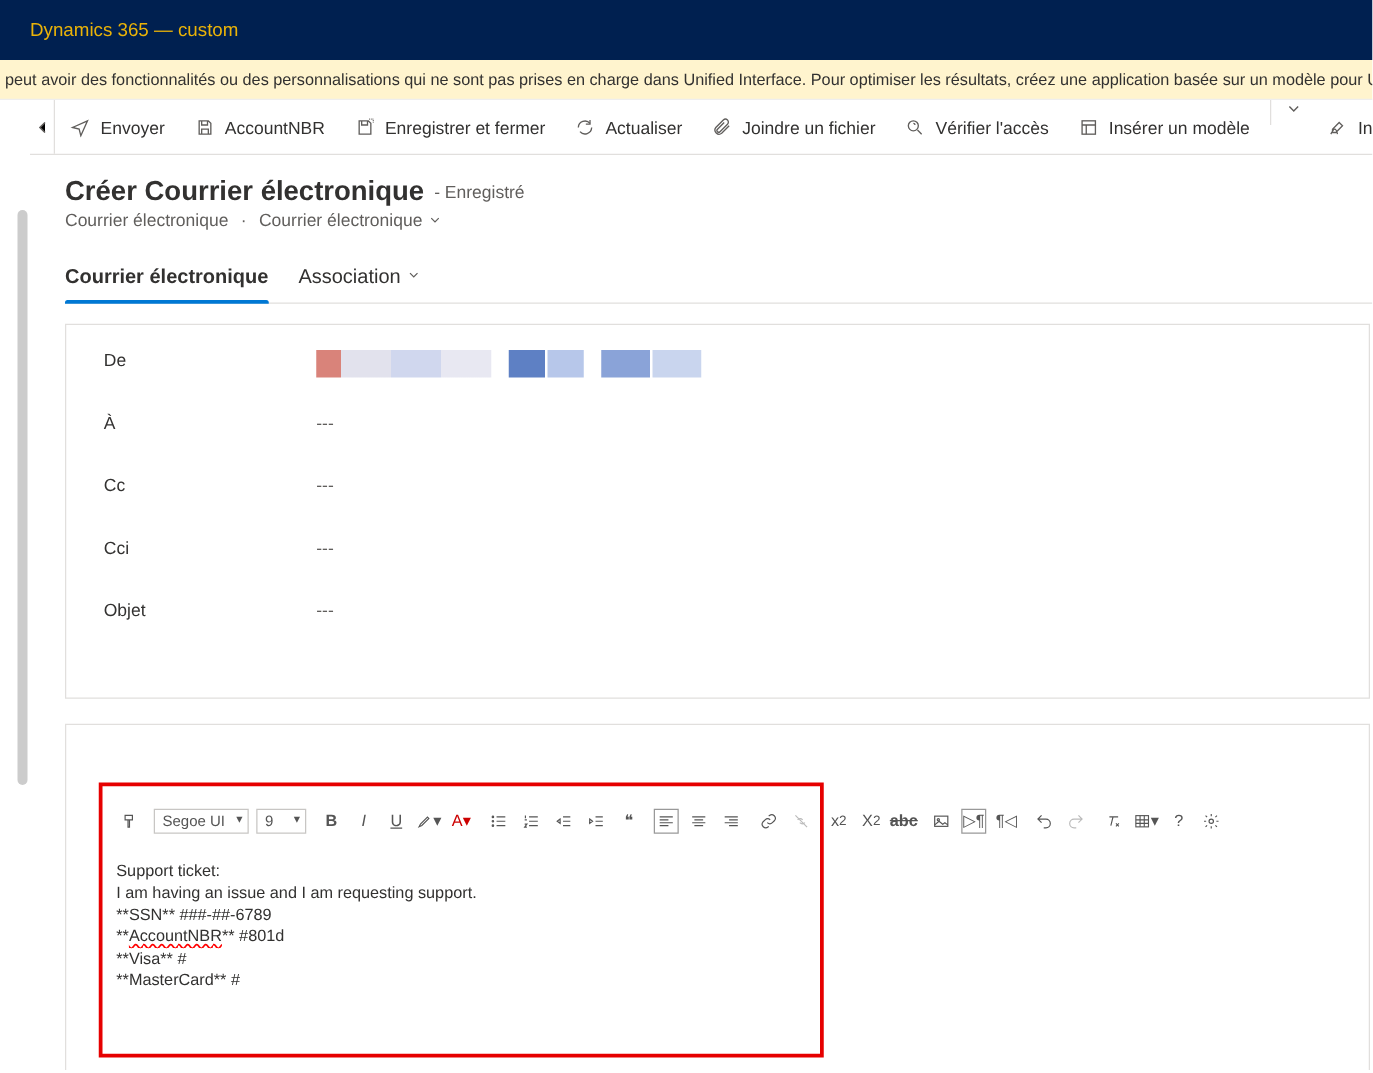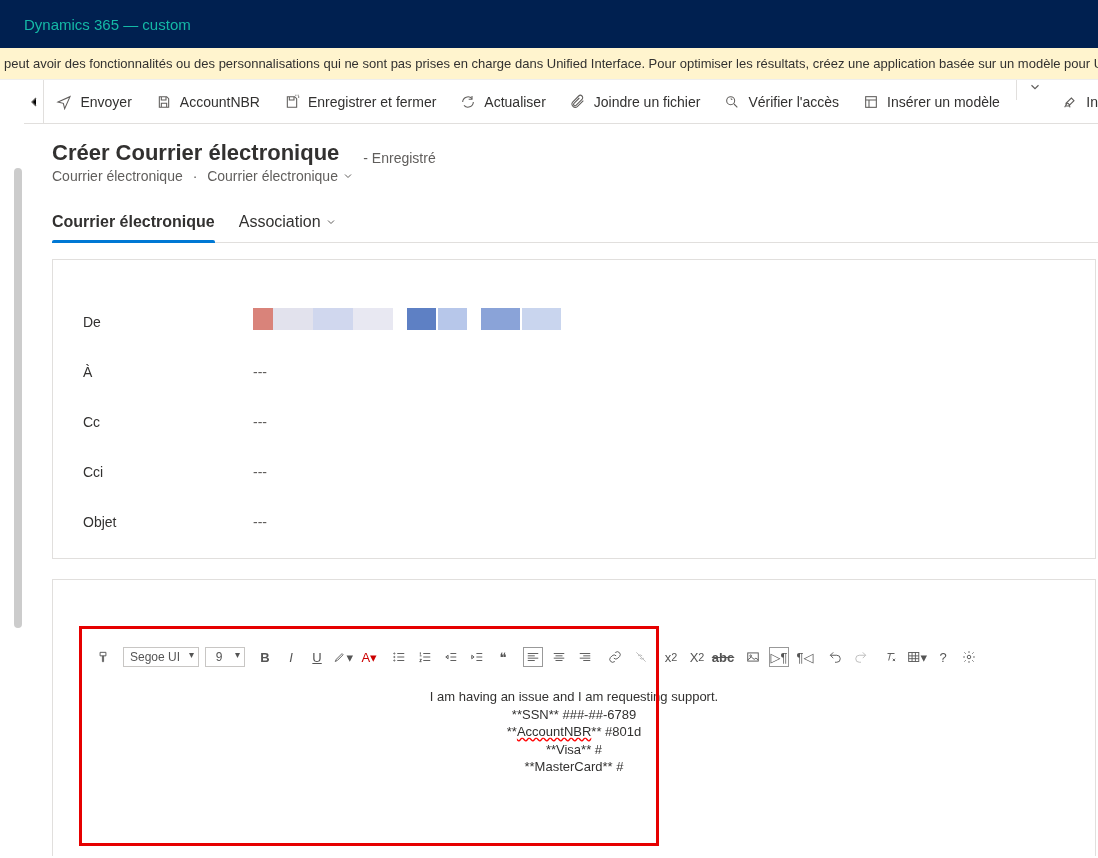--- a/index.html
+++ b/index.html
@@ -1,55 +1,55 @@
 <!DOCTYPE html>
 <html><head>
 <meta charset="utf-8">
 <style>
   * { box-sizing: border-box; }
   html, body { margin:0; padding:0; height:100%; font-family: "Segoe UI", Arial, sans-serif; font-size:14px; color:#323130;}
   body { background:#fff; overflow:hidden; }
-  .topbar { background:#002050; color:#14b8a6; height:48px; display:flex; align-items:center; padding:0 24px; font-size:15px;}
+  .topbar { background:#002050; color:#eab308; height:48px; display:flex; align-items:center; padding:0 24px; font-size:15px;}
   .warning-bar { background:#FFF4CE; color:#323130; padding:8px 4px; font-size:13px; white-space:nowrap; overflow:hidden; border-bottom:1px solid #eee;}
   .main-wrap { display:flex; height:calc(100% - 48px - 34px); }
   .scroll-gutter { width:24px; background:#fff; position:relative; }
   .scroll-thumb { position:absolute; left:14px; top:88px; width:8px; height:460px; background:#ccc; border-radius:4px; }
   .content-area { flex:1; display:flex; flex-direction:column; min-width:0;}
   .cmdbar { display:flex; height:44px; border-bottom:1px solid #e1dfdd; background:#fff; font-size:14px; overflow:hidden;}
   .back-btn { width:44px; height:44px; display:flex; align-items:center; justify-content:center; border-right:1px solid #e1dfdd; cursor:pointer;}
   .back-btn svg { width:16px; height:16px; stroke:#605e5c; }
   .cmd { display:flex; align-items:center; padding:0 12px; height:100%; cursor:pointer; color:#323130; white-space:nowrap;}
   .cmd svg { width:16px; height:16px; margin-right:8px; fill:none; stroke:#605e5c; }
   .cmd-sep { width:1px; height:20px; background:#e1dfdd; margin:0 4px;}
   .page-body { padding:16px 0 0 28px; overflow:hidden; flex:1;}
-  .page-title { font-size:22px; font-weight:600; display:flex; align-items:flex-end; gap:24px;}
+  .page-title { font-size:22px; font-weight:600; display:flex; align-items:center; gap:8px;}
   .page-title-status { font-size:14px; font-weight:400; color:#605e5c; }
   .breadcrumb-line { color:#605e5c; font-size:14px; margin-top:2px;}
   .breadcrumb-line .sep { margin:0 6px; }
   .chevron-down { display:inline-block; vertical-align:middle;}
   .chevron-down svg { width:12px; height:12px; stroke:#605e5c; fill:none;}
   .tabs { display:flex; gap:24px; margin-top:20px; border-bottom:1px solid #e1dfdd; }
   .tab { padding:8px 0 10px; cursor:pointer; font-size:16px; color:#323130; position:relative;}
   .tab.active::after { content:""; position:absolute; left:0; right:0; bottom:-1px; height:3px; background:#0078d4; border-radius:2px 2px 0 0;}
   .tab.active { font-weight:600; }
   .form-card { border:1px solid #e1dfdd; background:#fff; margin-top:16px; margin-right:2px; padding:20px 30px 28px; }
-  .field-row { display:flex; align-items:flex-end; height:50px; border-bottom:0; }
+  .field-row { display:flex; align-items:flex-start; height:50px; border-bottom:0; }
   .field-label { width:170px; color:#323130; font-size:14px;}
   .field-value { color:#605e5c; font-size:14px;}
   .pixel-blocks { display:flex; gap:14px; }
   .pblock { height:22px; }
   .pblock.group1 { width:140px; background:linear-gradient(90deg,#d9837a 0 20px,#e2e2ed 20px 60px,#d0d7ee 60px 100px,#e8e8f2 100px 140px);}
   .pblock.group2 { width:60px; display:flex; gap:2px;}
   .pblock.group2 span { flex:1; background:#b7c7ea;}
   .pblock.group2 span:first-child{background:#5e80c4;}
   .pblock.group3 { width:80px; display:flex; gap:2px;}
   .pblock.group3 span { flex:1; background:#c9d5ee;}
   .pblock.group3 span:first-child{background:#8aa3d8;}
   .editor-card { border:1px solid #e1dfdd; background:#fff; margin-top:20px; margin-right:2px; padding:60px 40px 40px 40px; min-height:300px; position:relative;}
-  .editor-inner { position:relative;text-align:center;}
+  .editor-inner { position:relative;}
   .red-box { position:absolute; top:-14px; left:-14px; width:580px; height:220px; border:3px solid #e60000; pointer-events:none; z-index:3;}
   .editor-toolbar-wrap { display:flex; align-items:center; height:34px; margin-bottom:14px; font-size:13px; color:#555;}
   .tb-group { display:flex; align-items:center; gap:6px; margin-right:10px;}
   .tb-btn { width:20px; height:20px; display:flex; align-items:center; justify-content:center; cursor:pointer; font-size:13px; color:#555;}
   .tb-select { border:1px solid #c8c6c4; background:#fff; padding:2px 18px 2px 6px; font-size:12px; min-width:72px; position:relative; cursor:pointer;}
   .tb-select::after { content:"▾"; position:absolute; right:4px; top:1px; font-size:10px; color:#555;}
   .tb-select.small { min-width:40px;}
   .bold { font-weight:bold; }
   .italic { font-style:italic; }
   .underline { text-decoration:underline; }
@@ -333,20 +333,21 @@
               <div class="tb-btn">
                   <svg class="tb-svg" viewBox="0 0 24 24" stroke-width="1.6">
                     <circle cx="12" cy="12" r="3"></circle>
                     <path d="M12 2v3M12 19v3M4.2 4.2l2.1 2.1M17.7 17.7l2.1 2.1M2 12h3M19 12h3M4.2 19.8l2.1-2.1M17.7 6.3l2.1-2.1"></path>
                   </svg>
                 </div>
             </div>
           </div>
 
           <div class="editor-body" contenteditable="true" style="">
+            <div>Support ticket:</div>
             <div>I am having an issue and I am requesting support.</div>
             <div>**SSN** ###-##-6789</div>
             <div><span>**</span><span class="squiggle">AccountNBR</span><span>** #801d</span></div>
             <div>**Visa** #</div>
             <div>**MasterCard** #</div>
           </div>
         </div>
       </div>
 
     </div>

